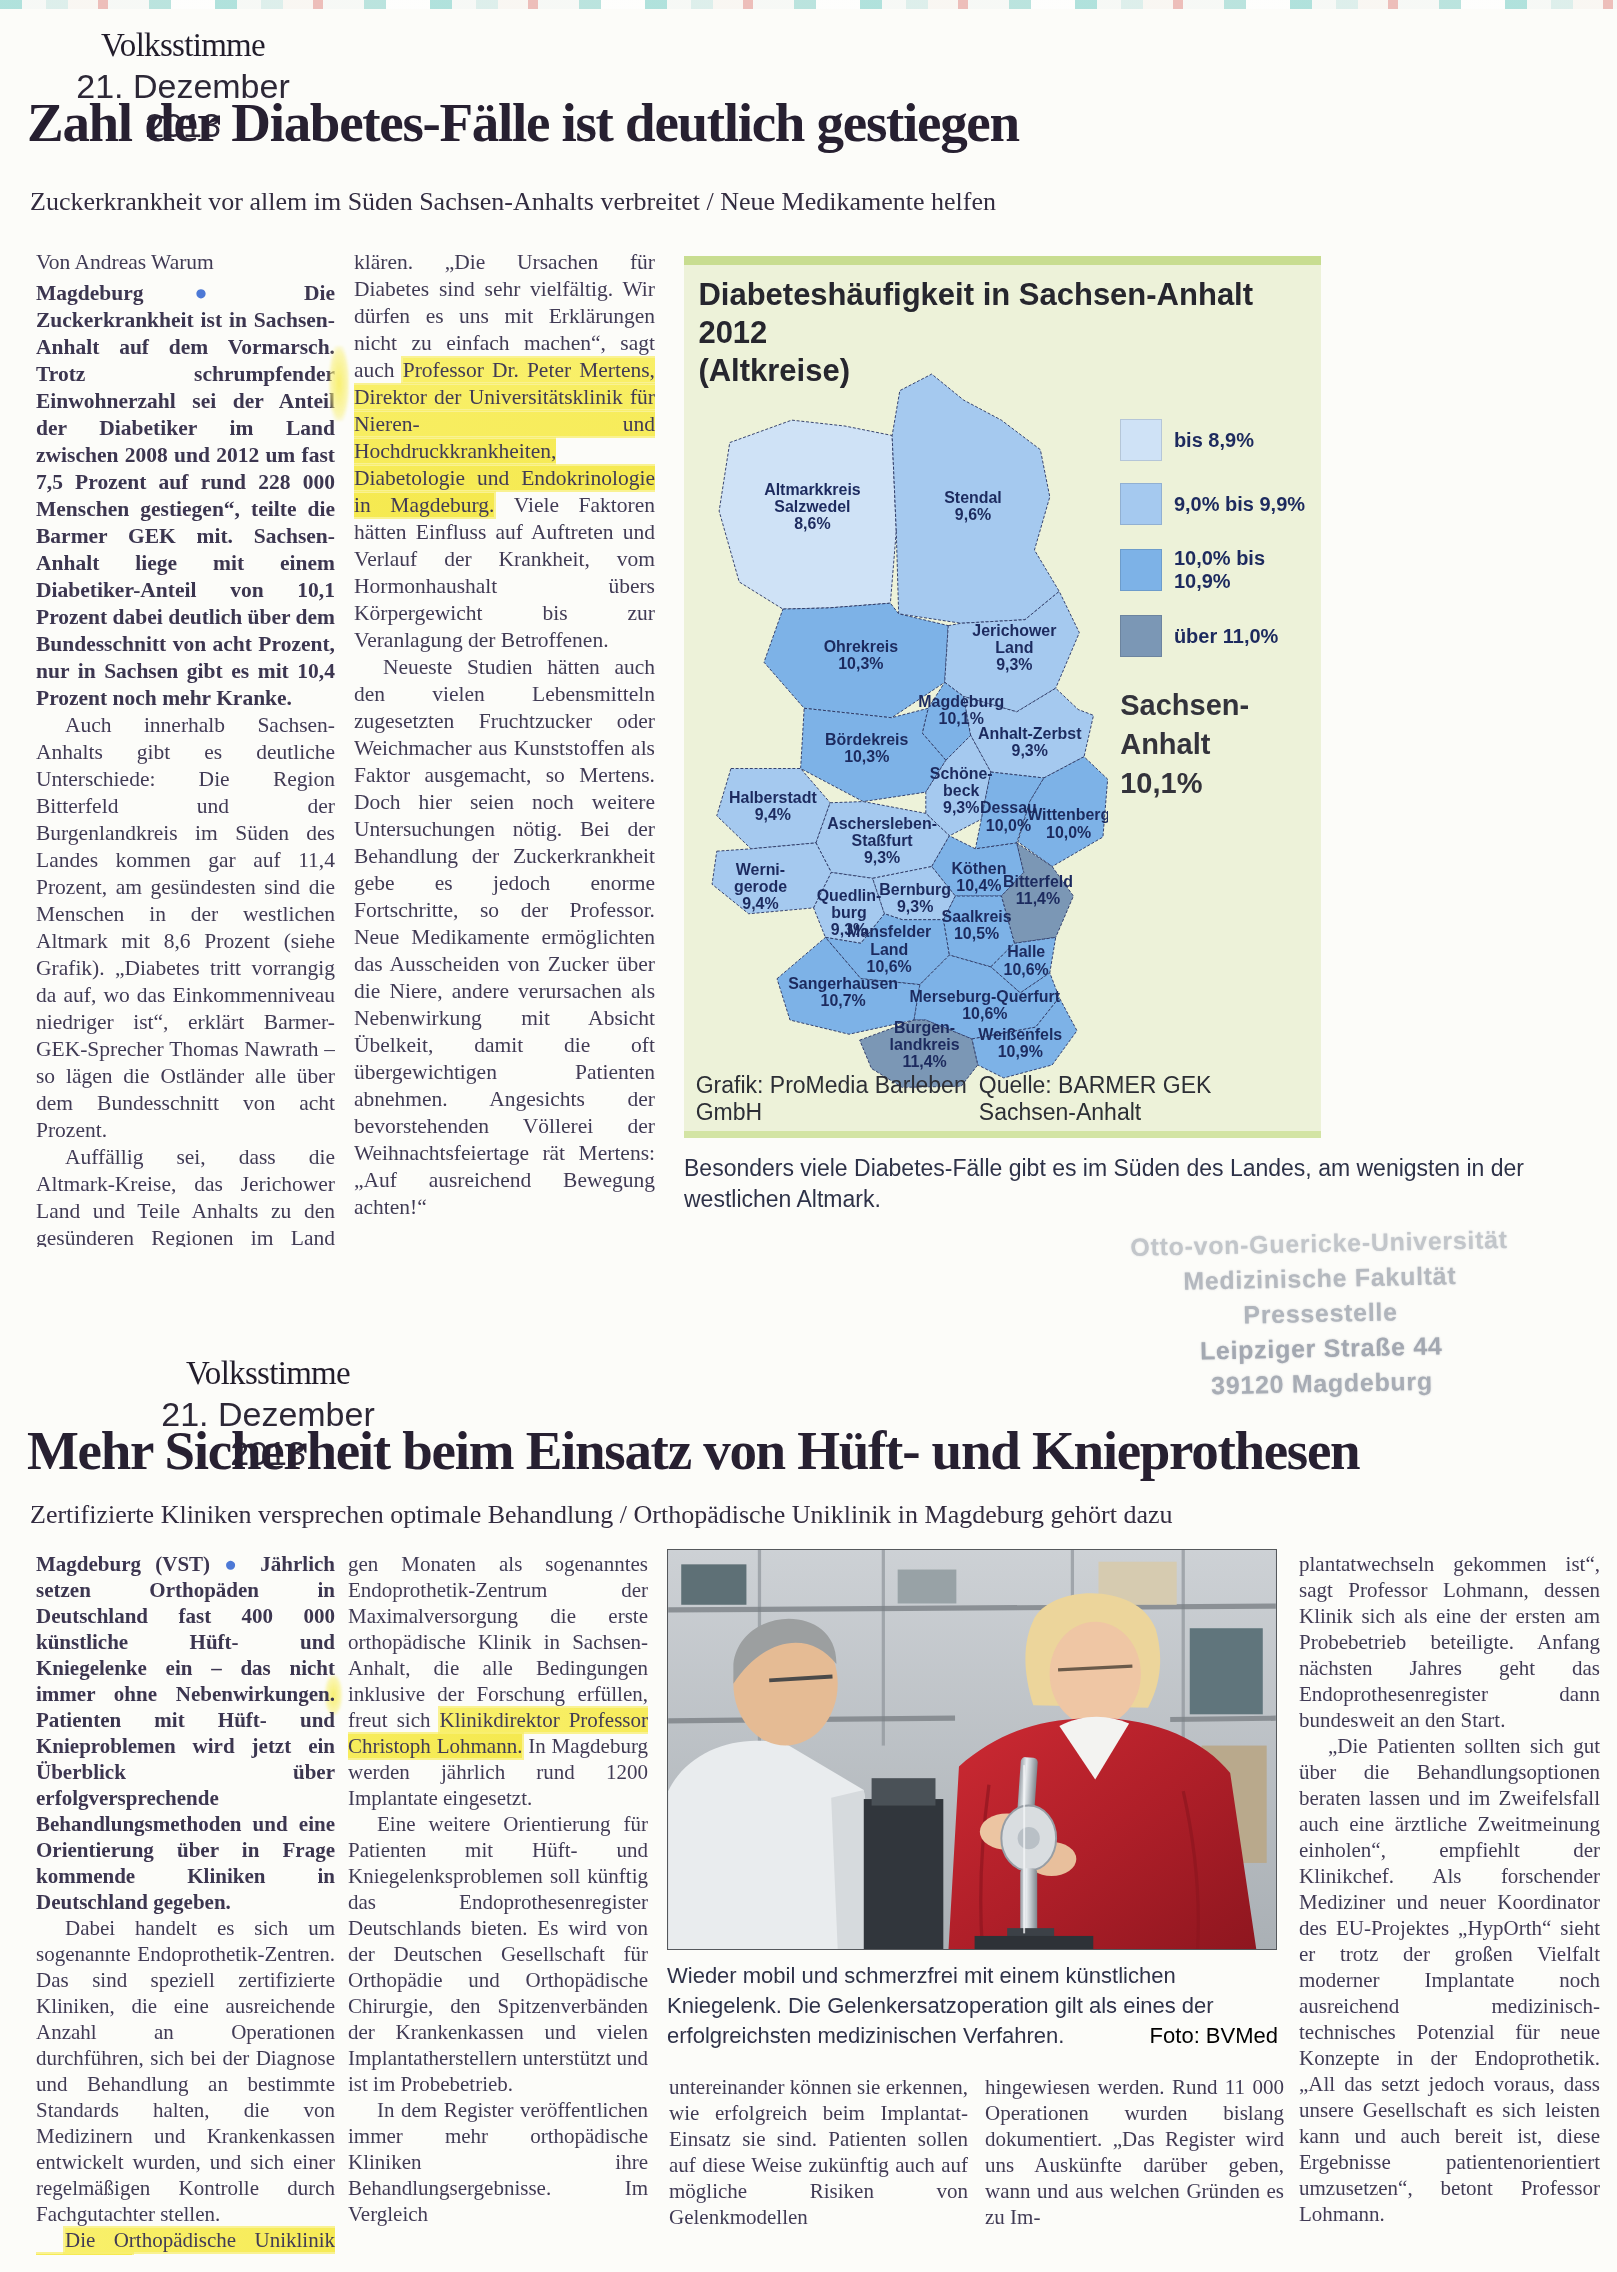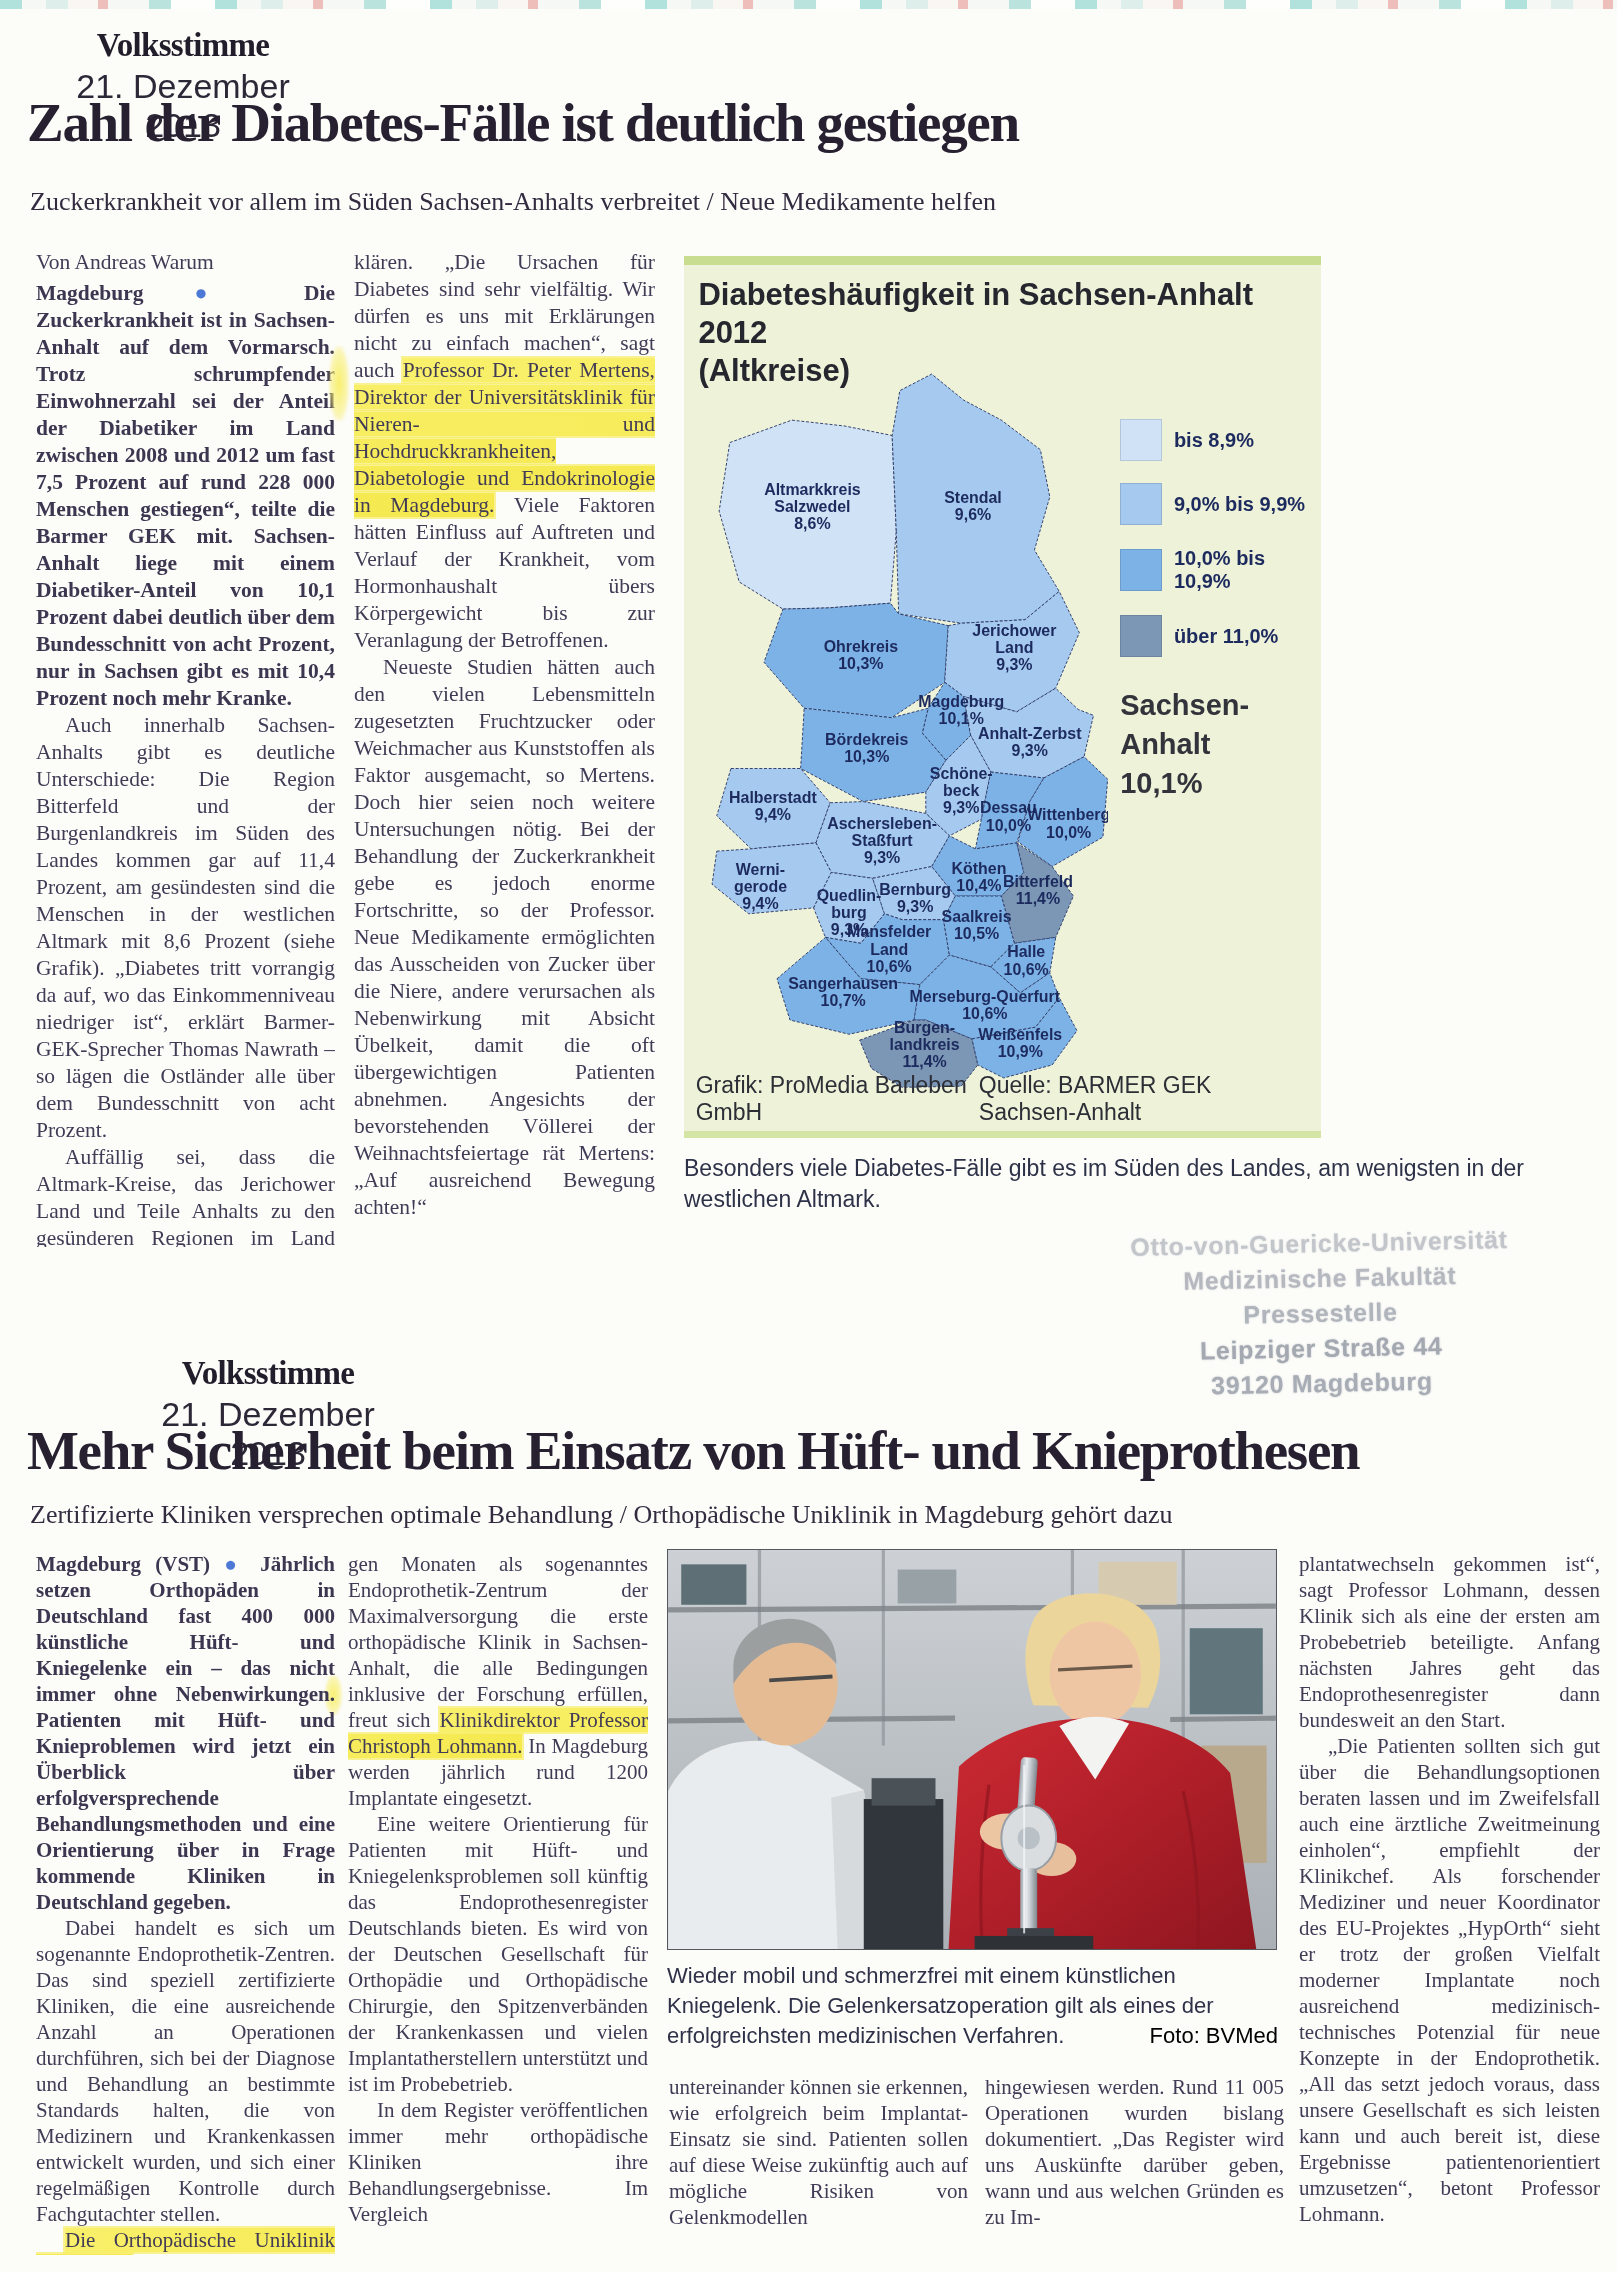--- a/index.html
+++ b/index.html
@@ -3,21 +3,21 @@
 <meta charset="utf-8">
 <style>
   html,body{margin:0;padding:0;background:#9a9a9a;}
   #page{position:relative;width:1618px;height:2273px;background:#fcfcf9;overflow:hidden;
         font-family:"Liberation Serif",serif;color:#413b55;}
   .noise{position:absolute;top:0;left:0;width:100%;height:8.5px;opacity:.6;
      background:repeating-linear-gradient(90deg,#7ed0c9 0 22px,#f3f6f4 22px 46px,#c9e6e2 46px 68px,
        #f7f3ee 68px 98px,#e39590 98px 108px,#f3f6f4 108px 149px,#8fd3cc 149px 171px,#ffffff 171px 215px);}
   
   .mast{position:absolute;text-align:center;}
-  .mast .logo{font-family:"Liberation Serif",serif;font-weight:bold;font-size:33px;letter-spacing:-0.7px;color:#221d2b;}
+  .mast .logo{font-family:"Liberation Serif",serif;font-weight:normal;font-size:33px;letter-spacing:-0.7px;color:#221d2b;}
   .mast .date{font-family:"Liberation Sans",sans-serif;font-size:34px;color:#2d2837;margin-top:2.6px;}
   .headline{position:absolute;font-family:"Liberation Serif",serif;font-weight:bold;font-size:55px;
             letter-spacing:-1.3px;color:#272031;white-space:nowrap;}
   .subhead{position:absolute;font-family:"Liberation Serif",serif;font-size:26px;color:#332c40;white-space:nowrap;}
   
   .col{position:absolute;text-align:justify;overflow:hidden;}
   .col.a1{font-size:21.5px;line-height:27px;}
   .col.a2{font-size:21px;line-height:26px;}
   .bp{margin:0;text-align:justify;}
   .bp.ind{text-indent:29px;}
@@ -272,20 +272,20 @@
   </div>
   <div class="photo-caption" style="position: absolute; left: 667px; top: 1961px; width: 611px;">
     <span>Wieder mobil und schmerzfrei mit einem künstlichen Kniegelenk. Die Gelenkersatzoperation gilt als eines der erfolgreichsten medizinischen Verfahren.</span>
     <span class="photo-credit">Foto: BVMed</span>
   </div>
 
   <div class="col a2" style="left:669px;top:2074px;width:299px;height:196px;">
       <p class="bp"><span>untereinander können sie erkennen, wie erfolgreich beim Implantat-Einsatz sie sind. Patienten sollen auf diese Weise zukünftig auch auf mögliche Risiken von Gelenkmodellen</span></p>
     </div>
   <div class="col a2" style="left:985px;top:2074px;width:299px;height:196px;">
-      <p class="bp"><span>hingewiesen werden. Rund 11 005 Operationen wurden bislang dokumentiert. „Das Register wird uns Auskünfte darüber geben, wann und aus welchen Gründen es zu Im-</span></p>
+      <p class="bp"><span>hingewiesen werden. Rund 11 000 Operationen wurden bislang dokumentiert. „Das Register wird uns Auskünfte darüber geben, wann und aus welchen Gründen es zu Im-</span></p>
     </div>
   <div class="col a2" style="left:1299px;top:1551px;width:301px;height:718px;">
       <p class="bp"><span>plantatwechseln gekommen ist“, sagt Professor Lohmann, dessen Klinik sich als eine der ersten am Probebetrieb beteiligte. Anfang nächsten Jahres geht das Endoprothesenregister dann bundesweit an den Start.</span></p>
       <p class="bp ind"><span>„Die Patienten sollten sich gut über die Behandlungsoptionen beraten lassen und im Zweifelsfall auch eine ärztliche Zweitmeinung einholen“, empfiehlt der Klinikchef. Als forschender Mediziner und neuer Koordinator des EU-Projektes „HypOrth“ sieht er trotz der großen Vielfalt moderner Implantate noch ausreichend medizinisch-technisches Potenzial für neue Konzepte in der Endoprothetik. „All das setzt jedoch voraus, dass unsere Gesellschaft es sich leisten kann und auch bereit ist, diese Ergebnisse patientenorientiert umzusetzen“, betont Professor Lohmann.</span></p>
     </div>
 </div>
 
 
 </body></html>

